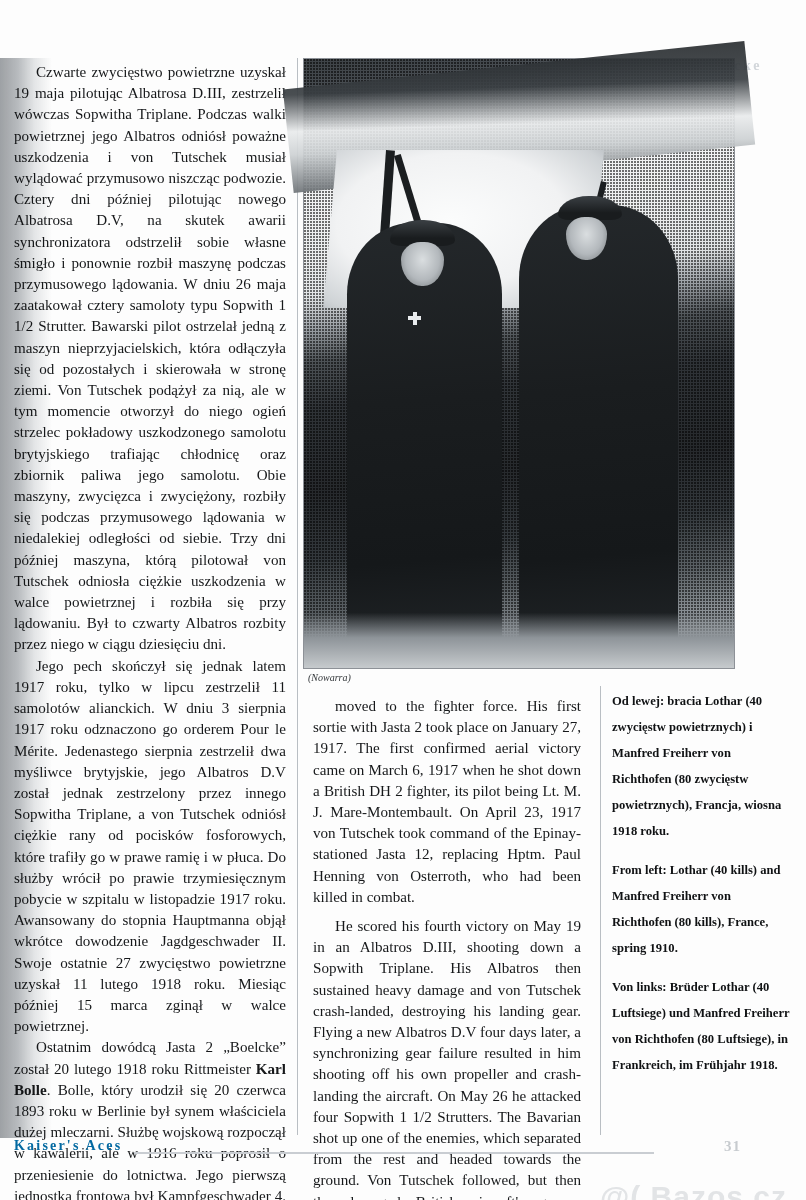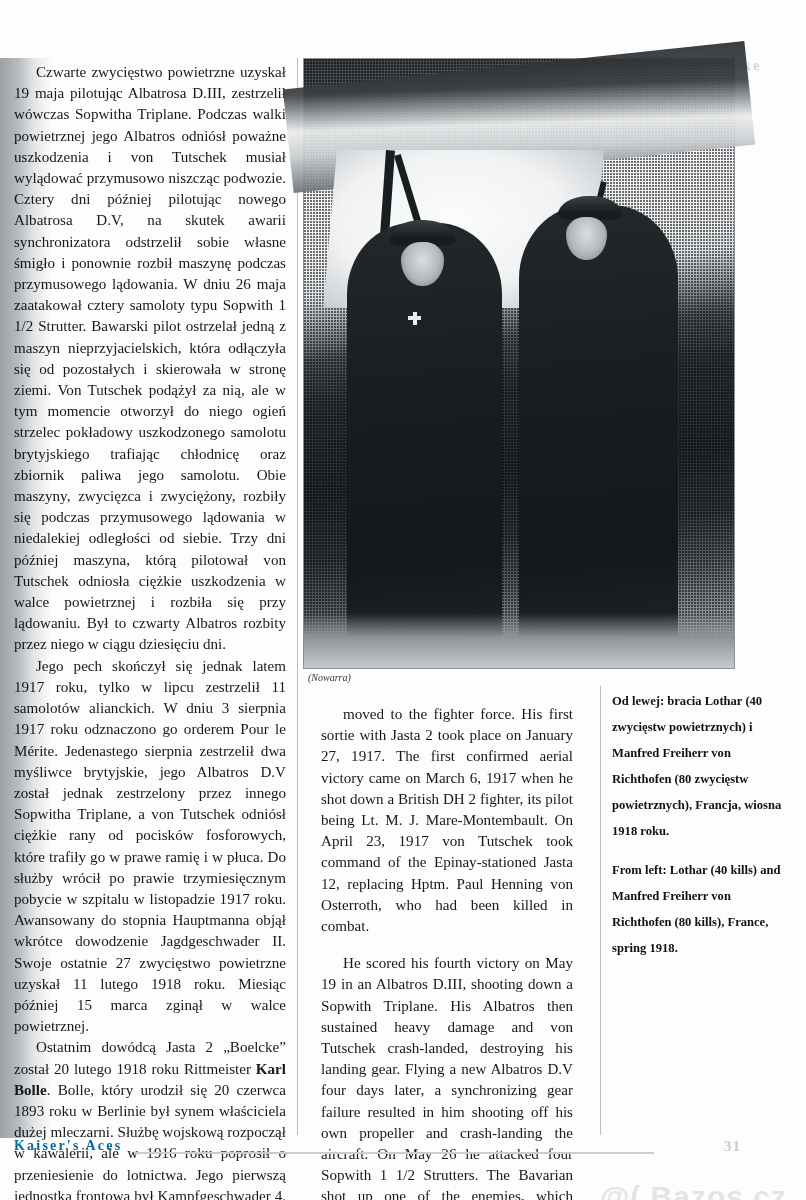--- a/index.html
+++ b/index.html
@@ -83,21 +83,21 @@
   #col-right {
     position: absolute;
     left: 305px;
     top: 688px;
     width: 284px;
     font-size: 15.1px;
     line-height: 21.2px;
     text-align: justify;
     color: #16181a;
   }
-  #col-right p { margin: 16px; text-indent: 22px; }
+  #col-right p { margin: 8px; text-indent: 22px; }
 
   
   #photo-wrap {
     position: absolute;
     left: 303px;
     top: 58px;
     width: 432px;
     height: 611px;
   }
   #photo {
@@ -317,21 +317,22 @@
     <div id="photo-credit">(Nowarra)</div>
   </div>
 
   <div id="col-right">
     <p>moved to the fighter force. His first sortie with Jasta 2 took place on January 27, 1917. The first confirmed aerial victory came on March 6, 1917 when he shot down a British DH 2 fighter, its pilot being Lt. M. J. Mare-Montembault. On April 23, 1917 von Tutschek took command of the Epinay-stationed Jasta 12, replacing Hptm. Paul Henning von Osterroth, who had been killed in combat.</p>
     <p>He scored his fourth victory on May 19 in an Albatros D.III, shooting down a Sopwith Triplane. His Albatros then sustained heavy damage and von Tutschek crash-landed, destroying his landing gear. Flying a new Albatros D.V four days later, a synchronizing gear failure resulted in him shooting off his own propeller and crash-landing the aircraft. On May 26 he attacked four Sopwith 1 1/2 Strutters. The Bavarian shot up one of the enemies, which separated from the rest and headed towards the ground. Von Tutschek followed, but then the damaged British aircraft's gunner opened fire on him, hitting the radiator and fuel tank. Both the victor and the victim crash-landed near each other. Three days later von Tutschek's machine</p>
   </div>
 
   <div id="caption-box">
     <p>Od lewej: bracia Lothar (40 zwycięstw powietrznych) i Manfred Freiherr von Richthofen (80 zwycięstw powietrznych), Francja, wiosna 1918 roku.</p>
-    <p>From left: Lothar (40 kills) and Manfred Freiherr von Richthofen (80 kills), France, spring 1918.</p>
+    <p>From left: Lothar (40 kills) and Manfred Freiherr von Richthofen (80 kills), France, spring 1910.</p>
+    <p>Von links: Brüder Lothar (40 Luftsiege) und Manfred Freiherr von Richthofen (80 Luftsiege), in Frankreich, im Frühjahr 1918.</p>
   </div>
 
   <div id="footer-title">Kaiser's Aces</div>
   <div id="footer-rule-left"></div>
   <div id="footer-pagenum">31</div>
 
   <div id="gutter-smudge"></div>
   <div id="watermark">@( Bazos.cz</div>
 
 </div>

